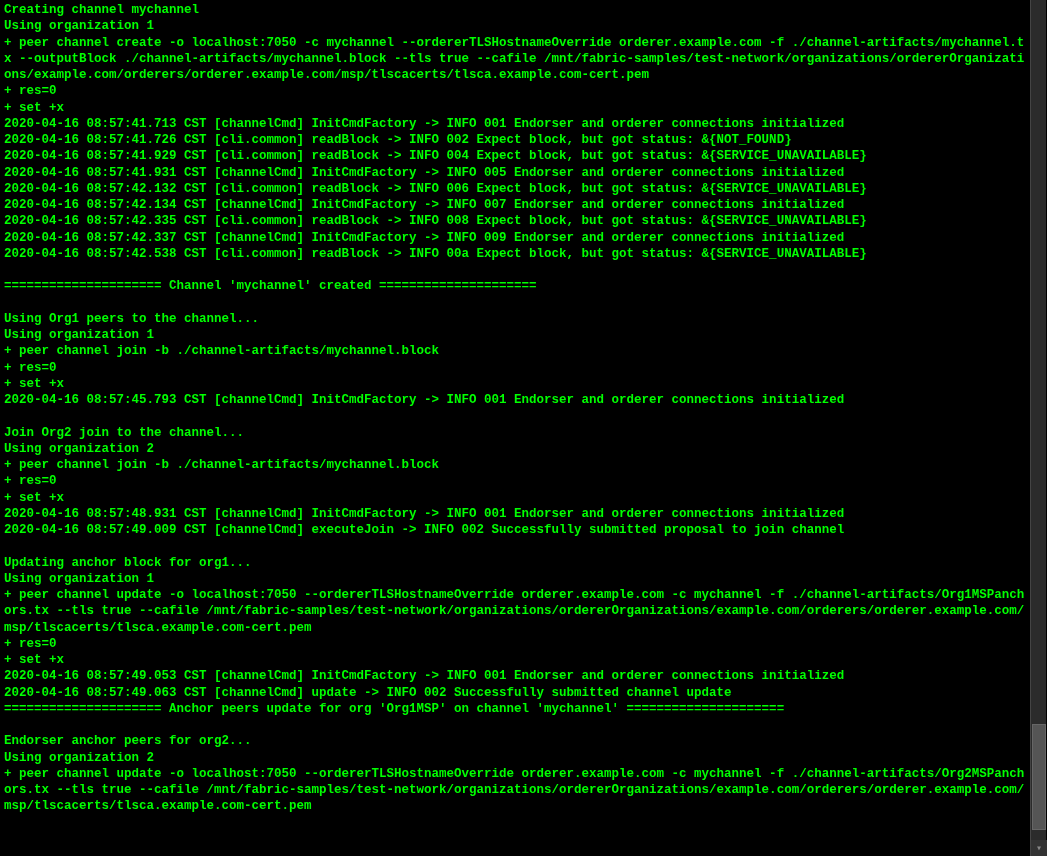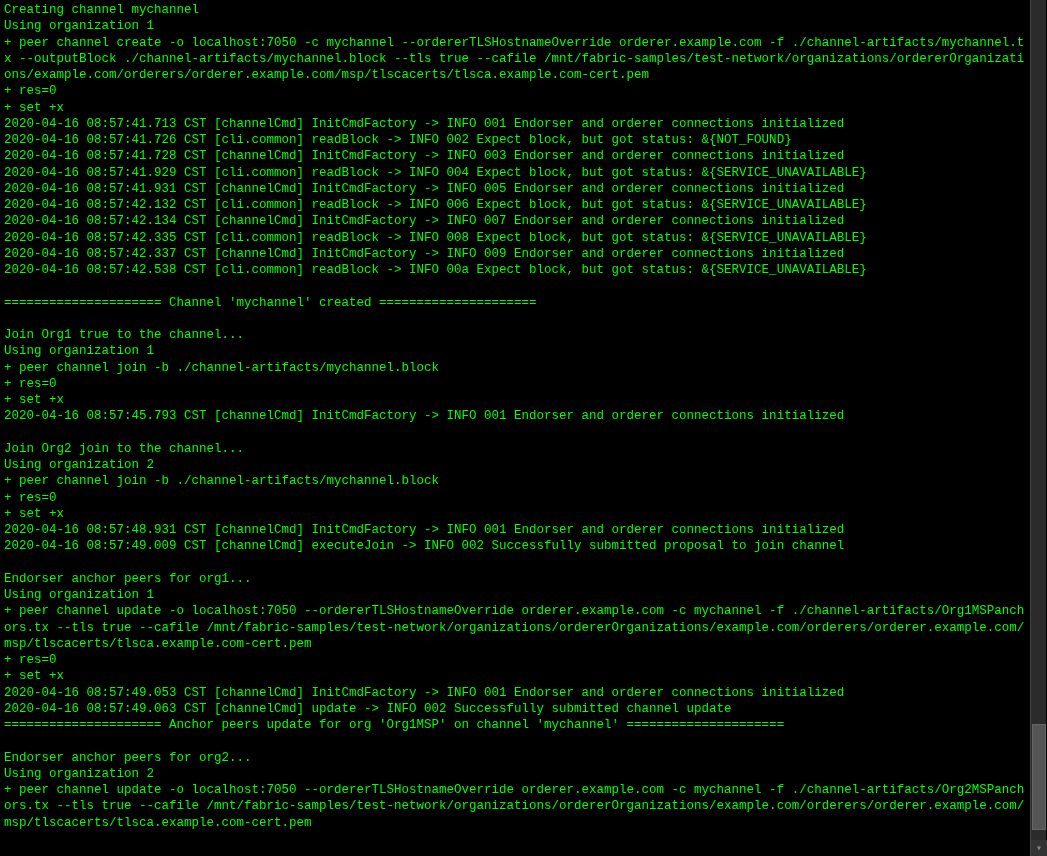--- a/index.html
+++ b/index.html
@@ -1,15 +1,15 @@
 <!DOCTYPE html>
 <html><head>
 <meta charset="utf-8">
 <style>
-  * { margin: 0; padding: 0; box-sizing: border-box; }
+  * { margin: 0; padding: 0; box-sizing: border-box; font-weight: bold; }
   body {
     background: #000;
     color: #00ff00;
     font-family: "Courier New", monospace;
     font-size: 12.5px;
     line-height: 1.3;
     width: 1047px;
     height: 856px;
     overflow: hidden;
     position: relative;
@@ -53,47 +53,46 @@
 <body>
 
 <div class="terminal-container" id="term">
     <div class="line">Creating channel mychannel</div>
     <div class="line">Using organization 1</div>
     <div class="line">+ peer channel create -o localhost:7050 -c mychannel --ordererTLSHostnameOverride orderer.example.com -f ./channel-artifacts/mychannel.tx --outputBlock ./channel-artifacts/mychannel.block --tls true --cafile /mnt/fabric-samples/test-network/organizations/ordererOrganizations/example.com/orderers/orderer.example.com/msp/tlscacerts/tlsca.example.com-cert.pem</div>
     <div class="line">+ res=0</div>
     <div class="line">+ set +x</div>
     <div class="line">2020-04-16 08:57:41.713 CST [channelCmd] InitCmdFactory -&gt; INFO 001 Endorser and orderer connections initialized</div>
     <div class="line">2020-04-16 08:57:41.726 CST [cli.common] readBlock -&gt; INFO 002 Expect block, but got status: &amp;{NOT_FOUND}</div>
-    <div class="line">2020-04-16 08:57:41.728 CST [channelCmd] InitCmdFactory -&gt; INFO 003 Endorser and orderer connections initialized</div>
     <div class="line">2020-04-16 08:57:41.929 CST [cli.common] readBlock -&gt; INFO 004 Expect block, but got status: &amp;{SERVICE_UNAVAILABLE}</div>
     <div class="line">2020-04-16 08:57:41.931 CST [channelCmd] InitCmdFactory -&gt; INFO 005 Endorser and orderer connections initialized</div>
     <div class="line">2020-04-16 08:57:42.132 CST [cli.common] readBlock -&gt; INFO 006 Expect block, but got status: &amp;{SERVICE_UNAVAILABLE}</div>
     <div class="line">2020-04-16 08:57:42.134 CST [channelCmd] InitCmdFactory -&gt; INFO 007 Endorser and orderer connections initialized</div>
     <div class="line">2020-04-16 08:57:42.335 CST [cli.common] readBlock -&gt; INFO 008 Expect block, but got status: &amp;{SERVICE_UNAVAILABLE}</div>
     <div class="line">2020-04-16 08:57:42.337 CST [channelCmd] InitCmdFactory -&gt; INFO 009 Endorser and orderer connections initialized</div>
     <div class="line">2020-04-16 08:57:42.538 CST [cli.common] readBlock -&gt; INFO 00a Expect block, but got status: &amp;{SERVICE_UNAVAILABLE}</div>
     <div class="line">&nbsp;</div>
     <div class="line">===================== Channel 'mychannel' created =====================</div>
     <div class="line">&nbsp;</div>
-    <div class="line">Join Org1 true to the channel...</div>
+    <div class="line">Using Org1 peers to the channel...</div>
     <div class="line">Using organization 1</div>
     <div class="line">+ peer channel join -b ./channel-artifacts/mychannel.block</div>
     <div class="line">+ res=0</div>
     <div class="line">+ set +x</div>
     <div class="line">2020-04-16 08:57:45.793 CST [channelCmd] InitCmdFactory -&gt; INFO 001 Endorser and orderer connections initialized</div>
     <div class="line">&nbsp;</div>
     <div class="line">Join Org2 join to the channel...</div>
     <div class="line">Using organization 2</div>
     <div class="line">+ peer channel join -b ./channel-artifacts/mychannel.block</div>
     <div class="line">+ res=0</div>
     <div class="line">+ set +x</div>
     <div class="line">2020-04-16 08:57:48.931 CST [channelCmd] InitCmdFactory -&gt; INFO 001 Endorser and orderer connections initialized</div>
     <div class="line">2020-04-16 08:57:49.009 CST [channelCmd] executeJoin -&gt; INFO 002 Successfully submitted proposal to join channel</div>
     <div class="line">&nbsp;</div>
-    <div class="line">Endorser anchor peers for org1...</div>
+    <div class="line">Updating anchor block for org1...</div>
     <div class="line">Using organization 1</div>
     <div class="line">+ peer channel update -o localhost:7050 --ordererTLSHostnameOverride orderer.example.com -c mychannel -f ./channel-artifacts/Org1MSPanchors.tx --tls true --cafile /mnt/fabric-samples/test-network/organizations/ordererOrganizations/example.com/orderers/orderer.example.com/msp/tlscacerts/tlsca.example.com-cert.pem</div>
     <div class="line">+ res=0</div>
     <div class="line">+ set +x</div>
     <div class="line">2020-04-16 08:57:49.053 CST [channelCmd] InitCmdFactory -&gt; INFO 001 Endorser and orderer connections initialized</div>
     <div class="line">2020-04-16 08:57:49.063 CST [channelCmd] update -&gt; INFO 002 Successfully submitted channel update</div>
     <div class="line">===================== Anchor peers update for org 'Org1MSP' on channel 'mychannel' =====================</div>
     <div class="line">&nbsp;</div>
     <div class="line">Endorser anchor peers for org2...</div>
     <div class="line">Using organization 2</div>

